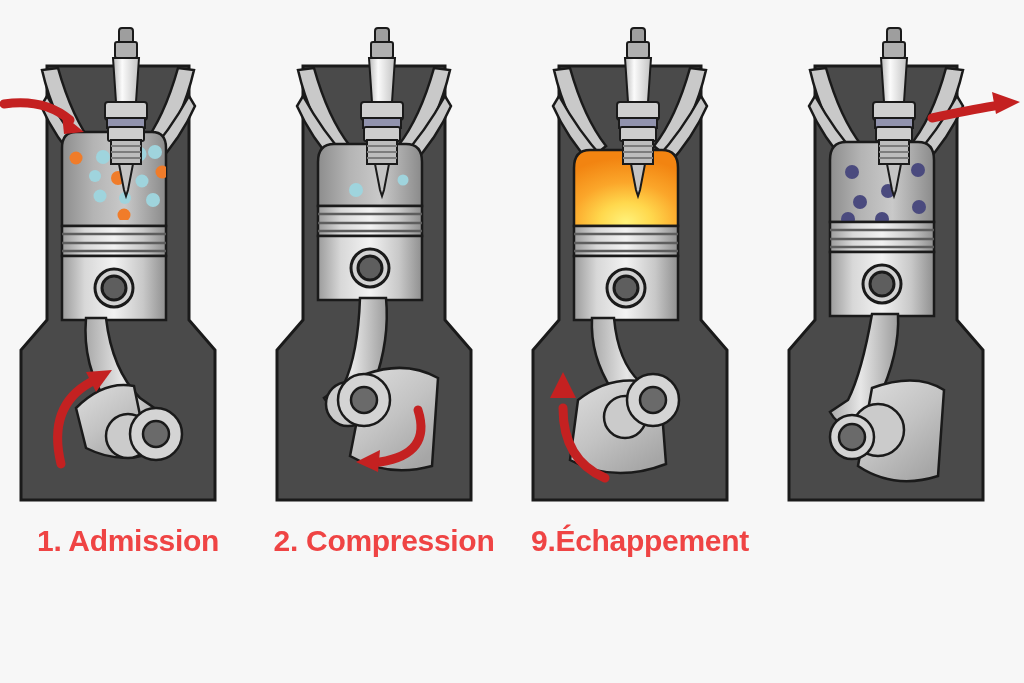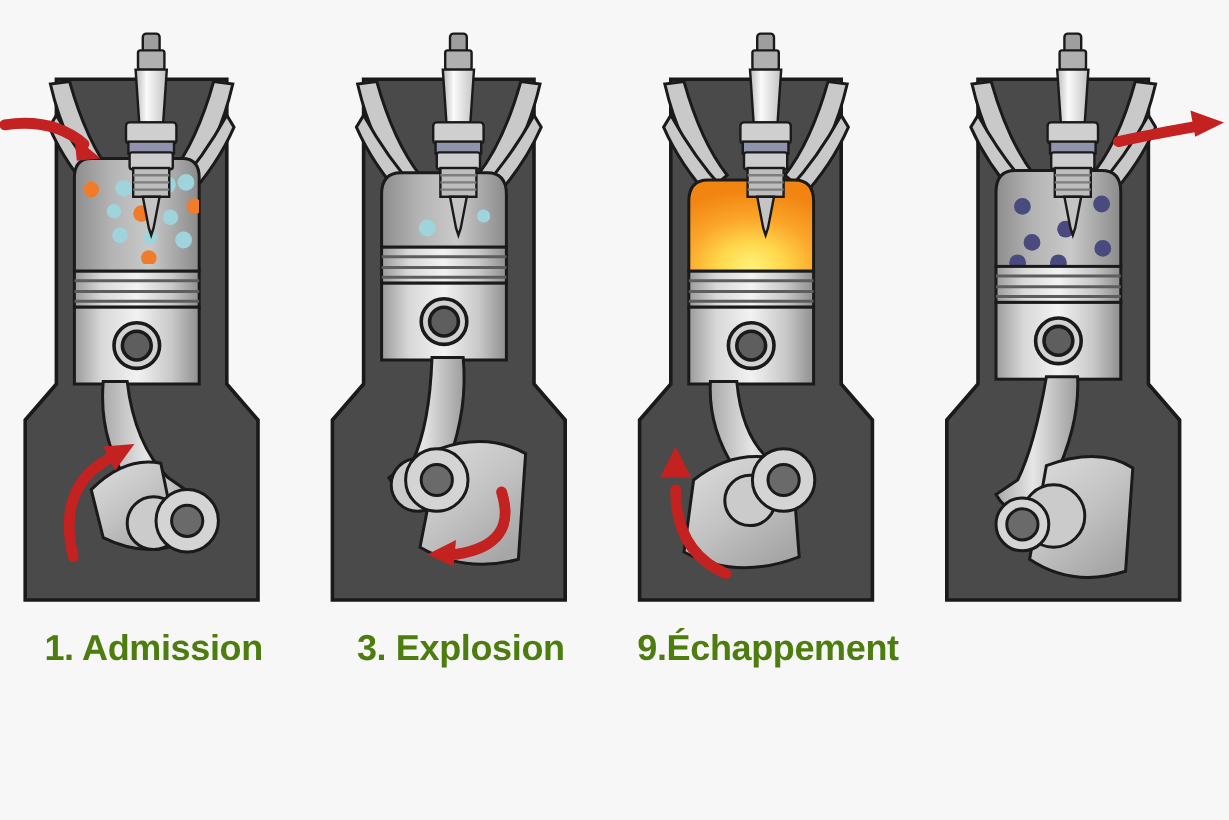--- a/index.html
+++ b/index.html
@@ -46,21 +46,21 @@
     width: 1024px;
     height: 60px;
     display: flex;
     flex-direction: row;
   }
   .label-cell {
     width: 256px;
     text-align: center;
     font-size: 30px;
     font-weight: bold;
-    color: #4d7c0f;
+    color: #ef4444;
     letter-spacing: -0.3px;
     line-height: 52px;
     white-space: nowrap;
   }
 </style>
 </head>
 <body>
 
 <div id="diagram-root">
 
@@ -488,17 +488,17 @@
           <path d="M164,118 q38,-8 62,-12" fill="none" stroke="#c42121" stroke-width="9" stroke-linecap="round"></path>
           <path d="M252,102 l-28,-10 l4,22 z" fill="#c42121"></path>
         </g>
       </svg>
     </div>
 
   </div>
 
   <div class="label-row">
     <div class="label-cell">1. Admission</div>
-    <div class="label-cell">3. Explosion</div>
+    <div class="label-cell">2. Compression</div>
     <div class="label-cell">9.Échappement</div>
   </div>
 
 </div>
 
 </body></html>

